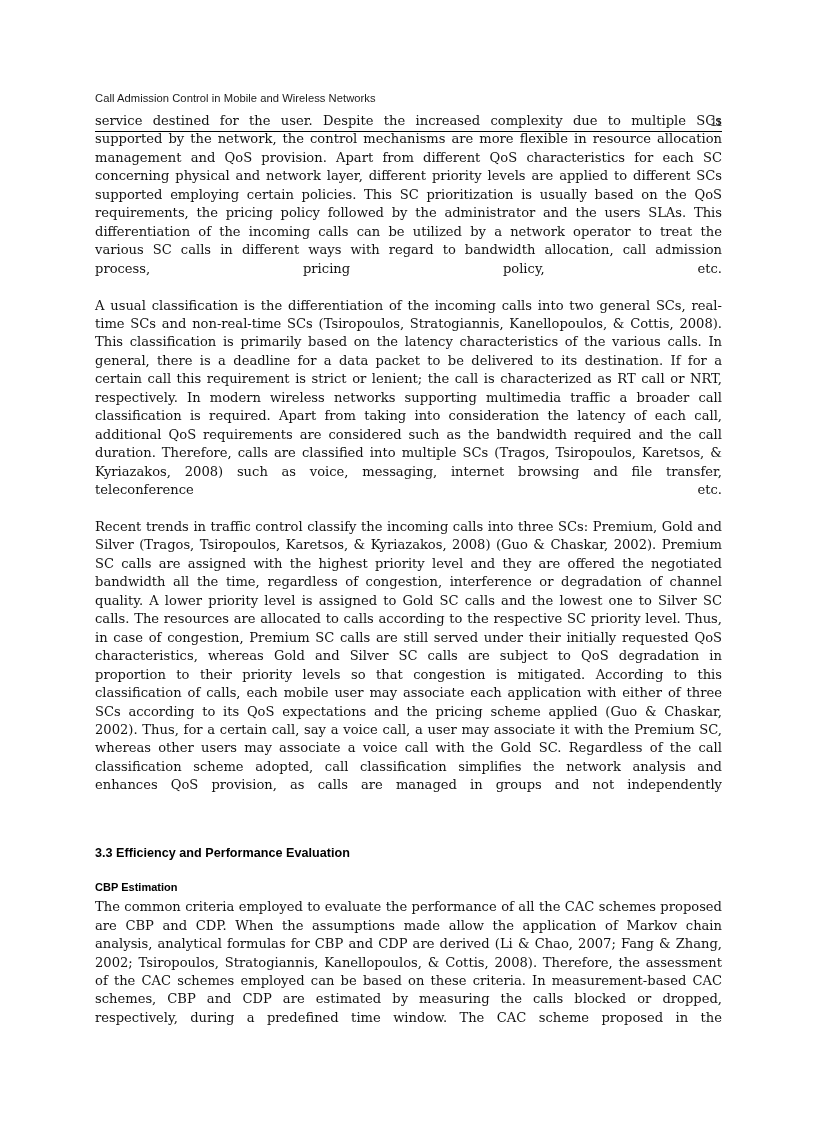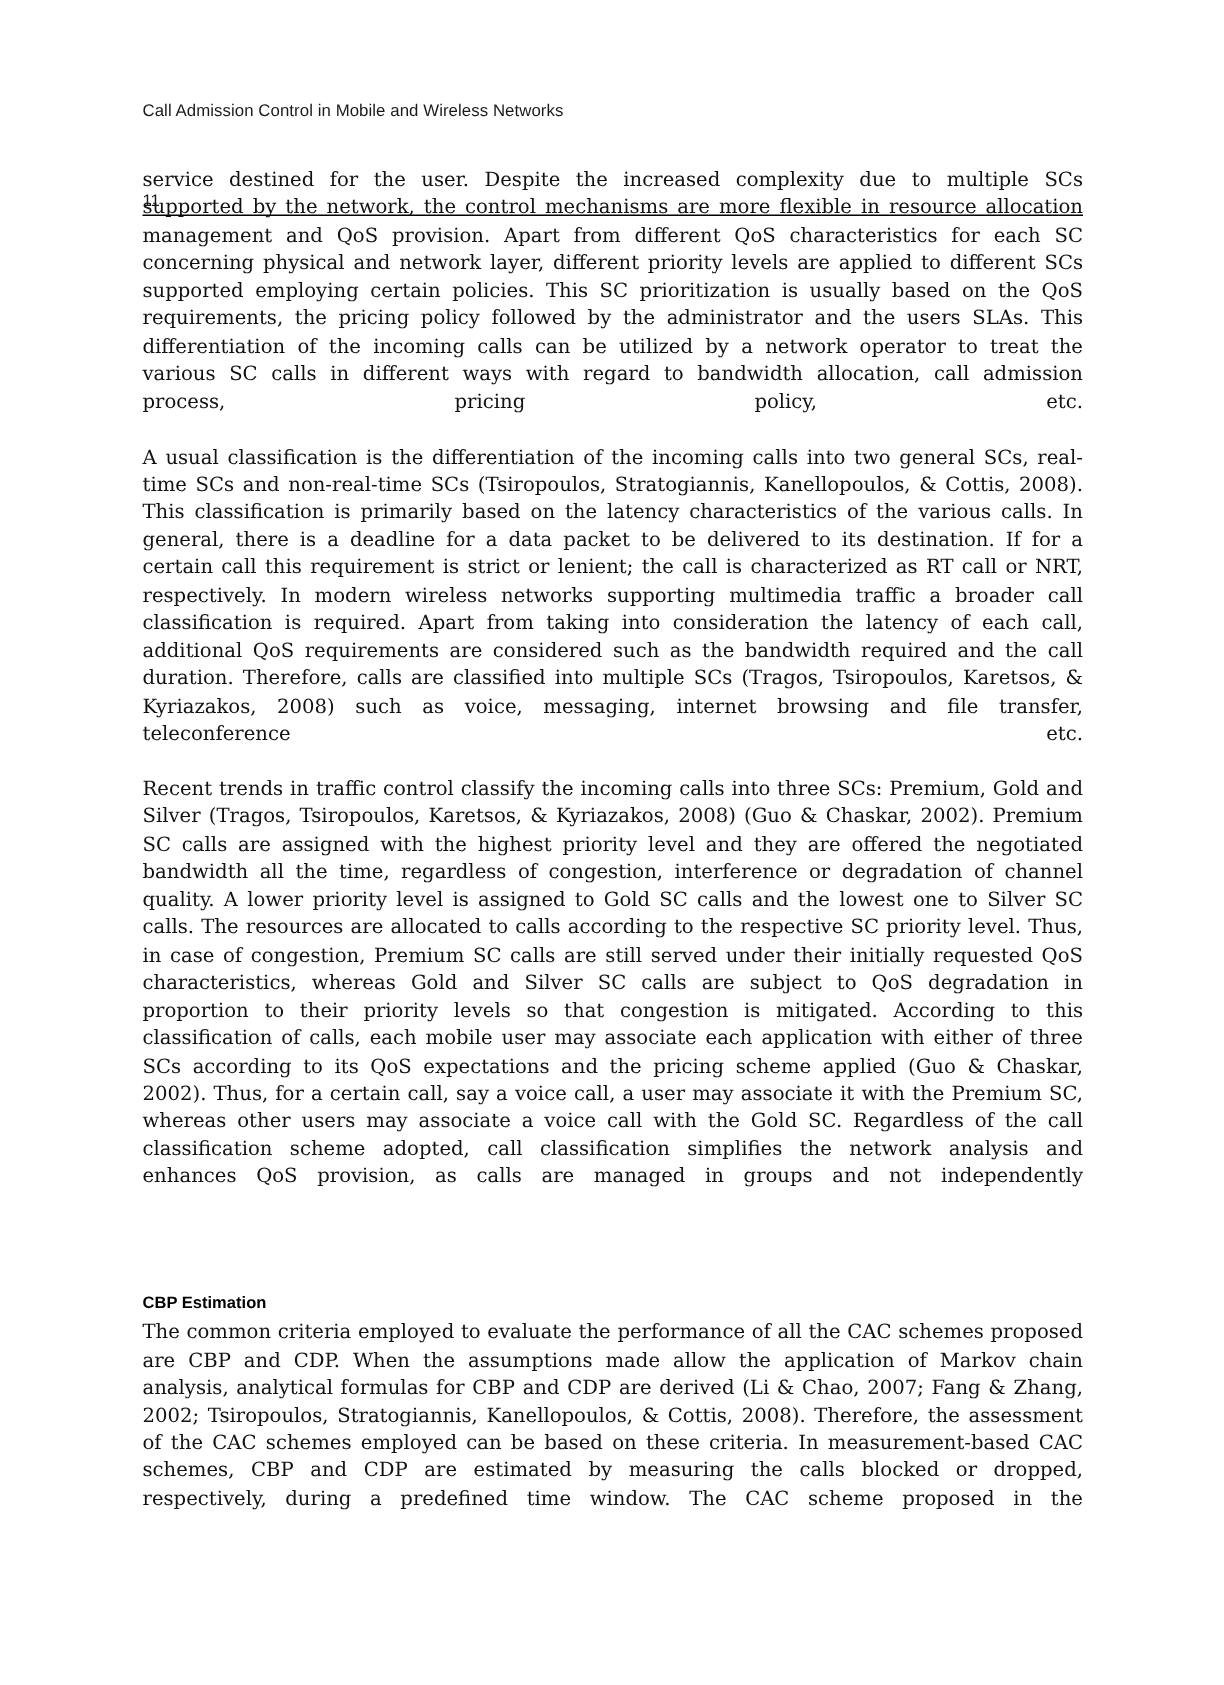--- a/index.html
+++ b/index.html
@@ -17,25 +17,24 @@
     box-sizing: border-box;
   }
 
   
   .page-header {
     position: absolute;
     left: 95px;
     top: 68px;
     width: 627px;
     display: flex;
-    align-items: flex-start;
+    align-items: center;
     justify-content: space-between;
     border-bottom: 1.6px solid #000000;
     padding-bottom: 3px;
-    flex-direction: column;
   }
 
   .header-title {
     font-family: "Liberation Sans", sans-serif;
     font-size: 11.2px;
     font-weight: 400;
     color: #1a1a1a;
     letter-spacing: 0.05px;
     white-space: nowrap;
   }
@@ -118,20 +117,21 @@
   <div class="content">
 
     <p class="body-para">service destined for the user. Despite the increased complexity due to multiple SCs supported by the network, the control mechanisms are more flexible in resource allocation management and QoS provision. Apart from different QoS characteristics for each SC concerning physical and network layer, different priority levels are applied to different SCs supported employing certain policies. This SC prioritization is usually based on the QoS requirements, the pricing policy followed by the administrator and the users SLAs. This differentiation of the incoming calls can be utilized by a network operator to treat the various SC calls in different ways with regard to bandwidth allocation, call admission process, pricing policy, etc.</p>
 
     <p class="body-para">A usual classification is the differentiation of the incoming calls into two general SCs, real-time SCs and non-real-time SCs (Tsiropoulos, Stratogiannis, Kanellopoulos, &amp; Cottis, 2008). This classification is primarily based on the latency characteristics of the various calls. In general, there is a deadline for a data packet to be delivered to its destination. If for a certain call this requirement is strict or lenient; the call is characterized as RT call or NRT, respectively. In modern wireless networks supporting multimedia traffic a broader call classification is required. Apart from taking into consideration the latency of each call, additional QoS requirements are considered such as the bandwidth required and the call duration. Therefore, calls are classified into multiple SCs (Tragos, Tsiropoulos, Karetsos, &amp; Kyriazakos, 2008) such as voice, messaging, internet browsing and file transfer, teleconference etc.</p>
 
     <p class="body-para">Recent trends in traffic control classify the incoming calls into three SCs: Premium, Gold and Silver (Tragos, Tsiropoulos, Karetsos, &amp; Kyriazakos, 2008) (Guo &amp; Chaskar, 2002). Premium SC calls are assigned with the highest priority level and they are offered the negotiated bandwidth all the time, regardless of congestion, interference or degradation of channel quality. A lower priority level is assigned to Gold SC calls and the lowest one to Silver SC calls. The resources are allocated to calls according to the respective SC priority level. Thus, in case of congestion, Premium SC calls are still served under their initially requested QoS characteristics, whereas Gold and Silver SC calls are subject to QoS degradation in proportion to their priority levels so that congestion is mitigated. According to this classification of calls, each mobile user may associate each application with either of three SCs according to its QoS expectations and the pricing scheme applied (Guo &amp; Chaskar, 2002). Thus, for a certain call, say a voice call, a user may associate it with the Premium SC, whereas other users may associate a voice call with the Gold SC. Regardless of the call classification scheme adopted, call classification simplifies the network analysis and enhances QoS provision, as calls are managed in groups and not independently</p>
 
     <div class="gap-before-section"></div>
 
+    <h2 class="section-heading">3.3 Efficiency and Performance Evaluation</h2>
 
     <div class="gap-after-section"></div>
 
     <h3 class="sub-heading">CBP Estimation</h3>
 
     <div class="gap-after-subhead"></div>
 
     <p class="body-para">The common criteria employed to evaluate the performance of all the CAC schemes proposed are CBP and CDP. When the assumptions made allow the application of Markov chain analysis, analytical formulas for CBP and CDP are derived (Li &amp; Chao, 2007; Fang &amp; Zhang, 2002; Tsiropoulos, Stratogiannis, Kanellopoulos, &amp; Cottis, 2008). Therefore, the assessment of the CAC schemes employed can be based on these criteria. In measurement-based CAC schemes, CBP and CDP are estimated by measuring the calls blocked or dropped, respectively, during a predefined time window. The CAC scheme proposed in the</p>
 
   </div>

